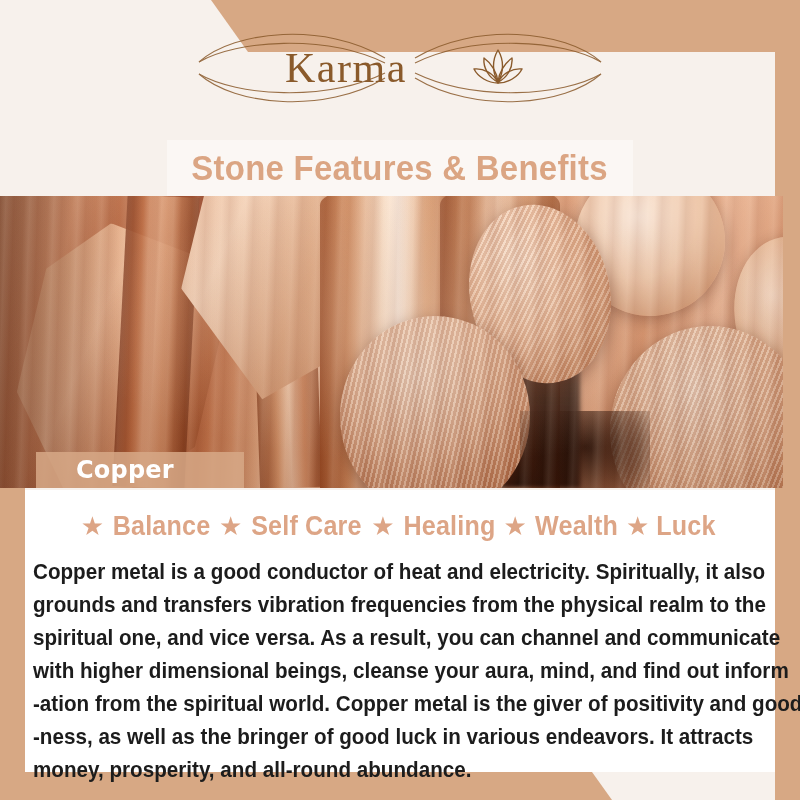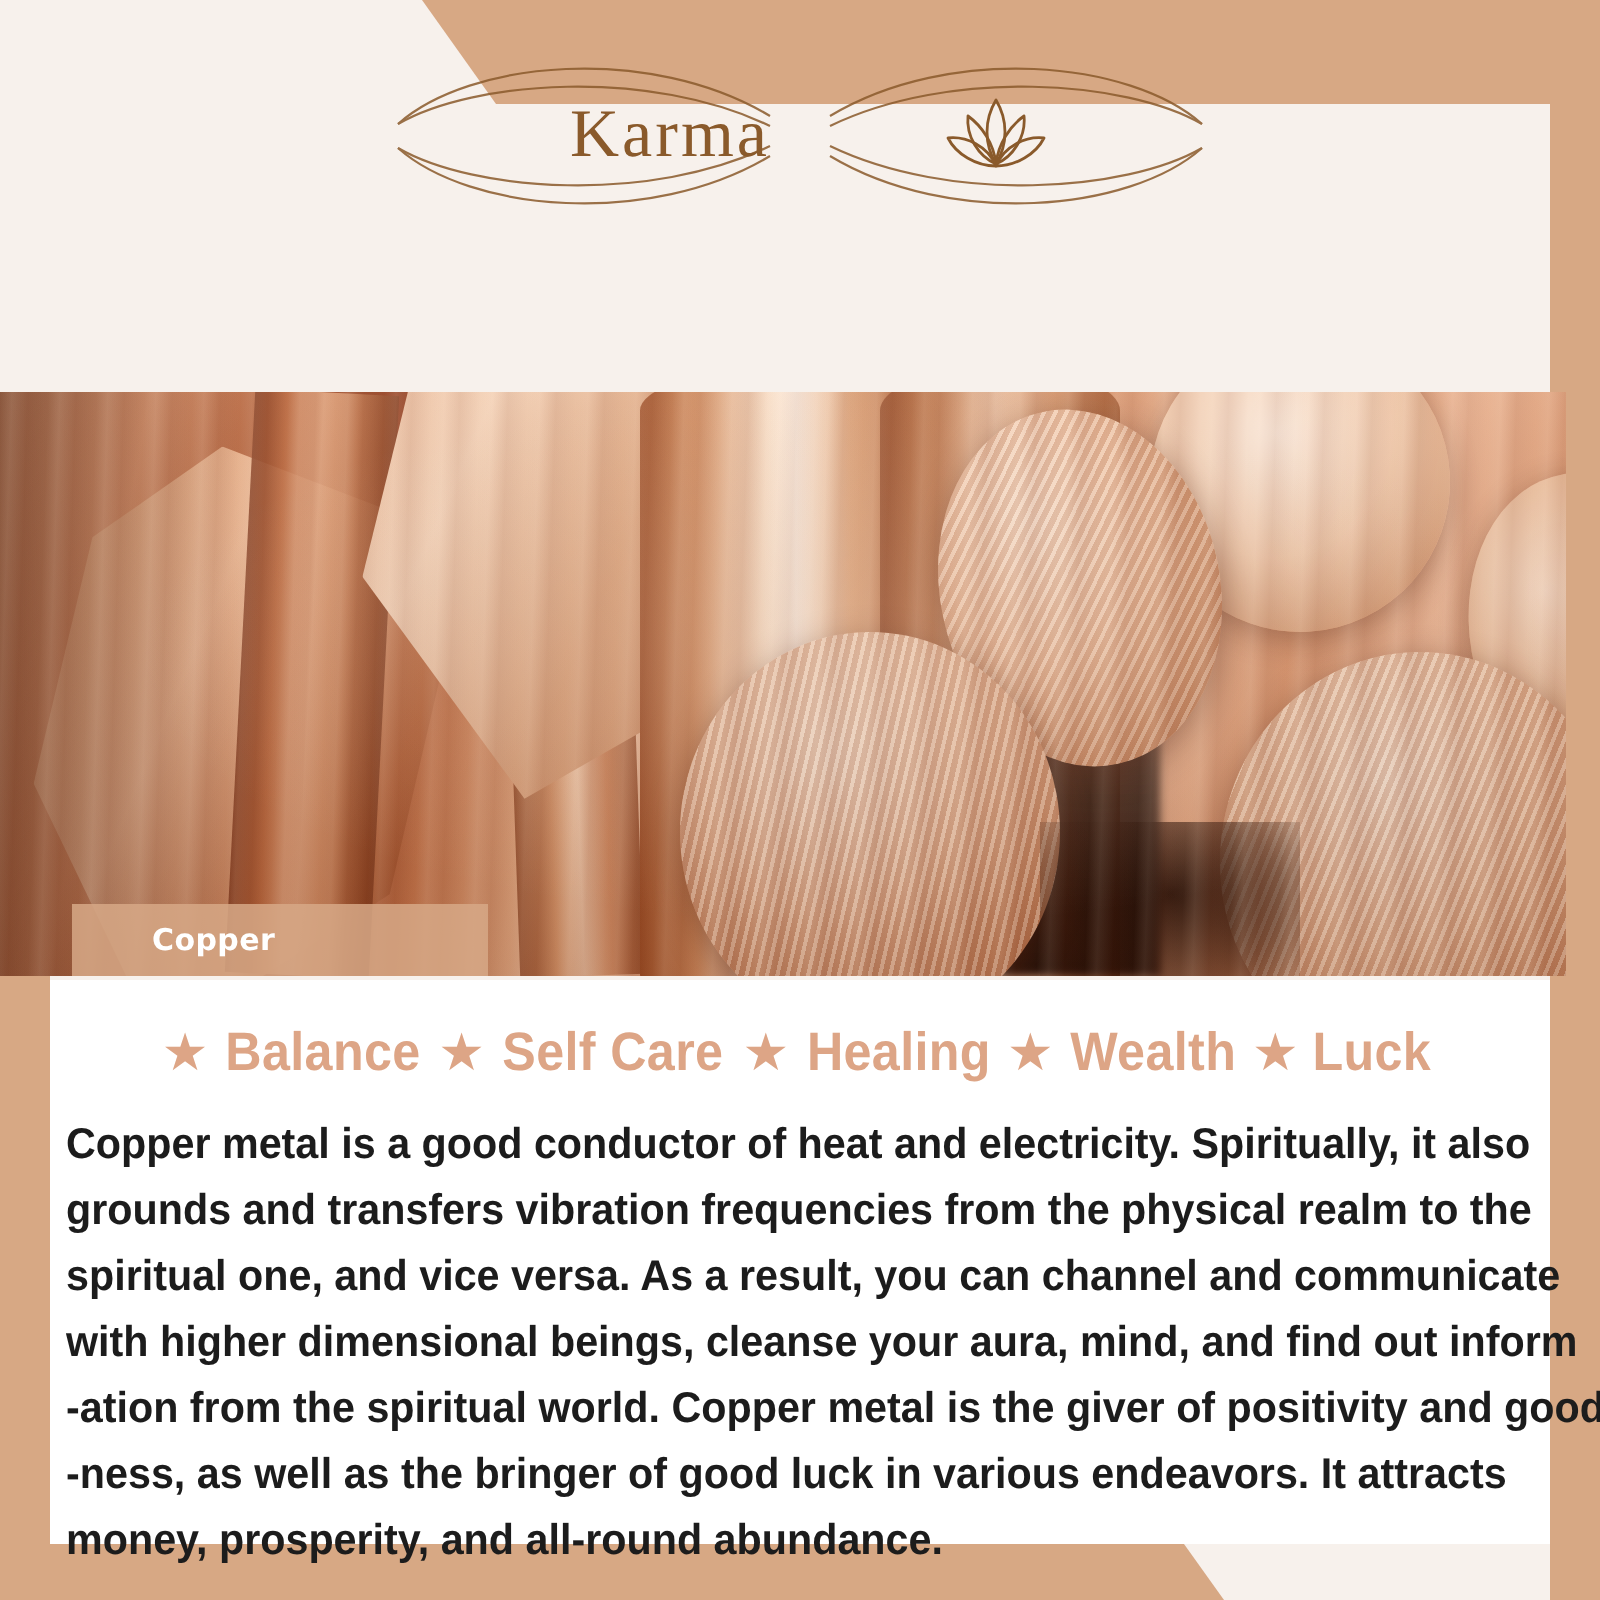--- a/index.html
+++ b/index.html
@@ -86,21 +86,21 @@
     position: relative;
     display: flex;
     align-items: center;
     justify-content: center;
     gap: 4px;
     width: 100%;
     z-index: 2;
   }
   .logo-word {
     font-family: "Liberation Serif", serif;
-    font-size: 34px;
+    font-size: 42px;
     letter-spacing: 1.5px;
     color: #8a5a2b;
     line-height: 1;
     white-space: nowrap;
   }
   .logo-word.left  { width: 178px; text-align: left;  padding-left: 14px; }
   .logo-word.right { width: 178px; text-align: right; padding-right: 8px; }
   .logo-lotus {
     width: 62px;
     display: flex;
@@ -289,21 +289,21 @@
     left: 36px; top: 452px;
     width: 208px; height: 36px;
     background: rgba(214,168,134,0.86);
     z-index: 8;
     display: flex;
     align-items: center;
   }
   .copper-band-label {
     font-family: "DejaVu Sans", sans-serif;
     font-weight: bold;
-    font-size: 15px;
+    font-size: 24px;
     color: #ffffff;
     padding-left: 40px;
     letter-spacing: 0.2px;
   }
 
   
   .body-panel {
     position: absolute;
     left: 25px; top: 490px;
     width: 750px; height: 282px;
@@ -414,20 +414,23 @@
     <div class="layer cyl cyl-e"></div>
     <div class="layer cyl cyl-a"></div>
     <div class="layer cyl cyl-c"></div>
     <div class="layer cyl cyl-b"></div>
     <div class="layer shadow-1"></div>
     <div class="layer shadow-2"></div>
     <div class="layer bg-streaks"></div>
     <div class="layer photo-glow"></div>
   </div>
 
+  <div class="banner">
+    <span class="banner-title">Stone Features &amp; Benefits</span>
+  </div>
 
   <div class="copper-band">
     <span class="copper-band-label">Copper</span>
   </div>
 
   <div class="body-panel"></div>
 
   <div class="benefits">
     <span class="benefit-item">
       <span class="benefit-star">★</span>

